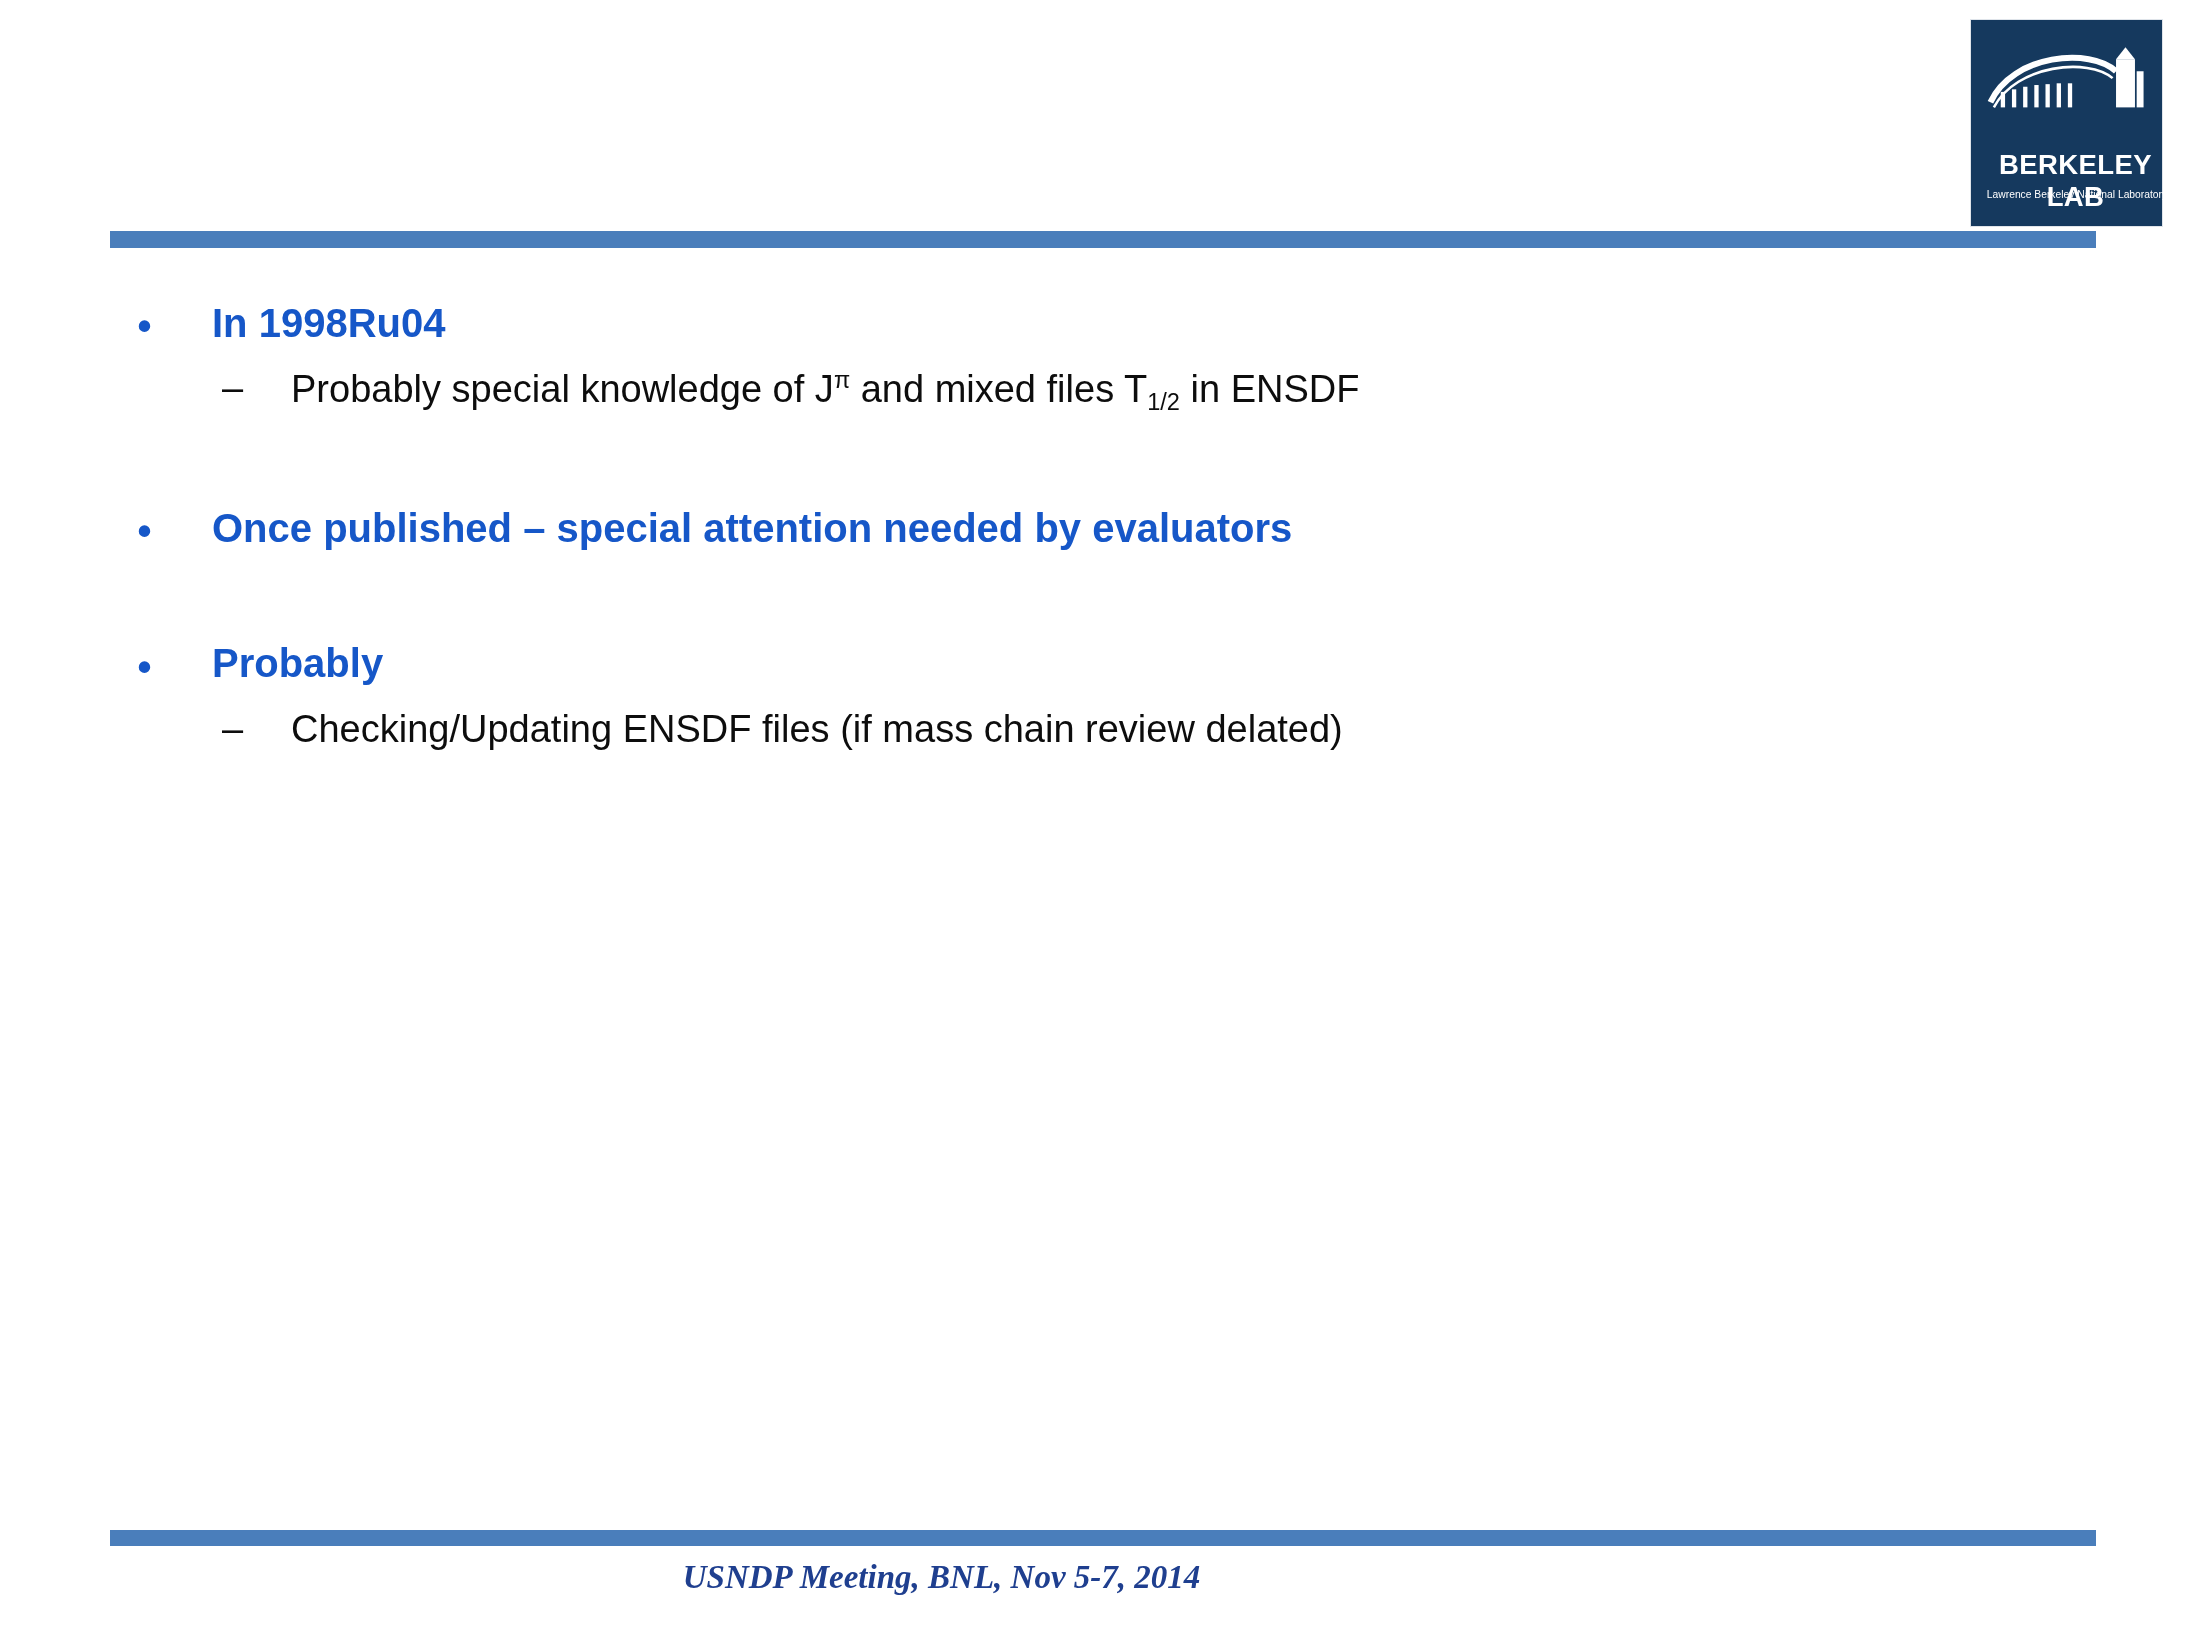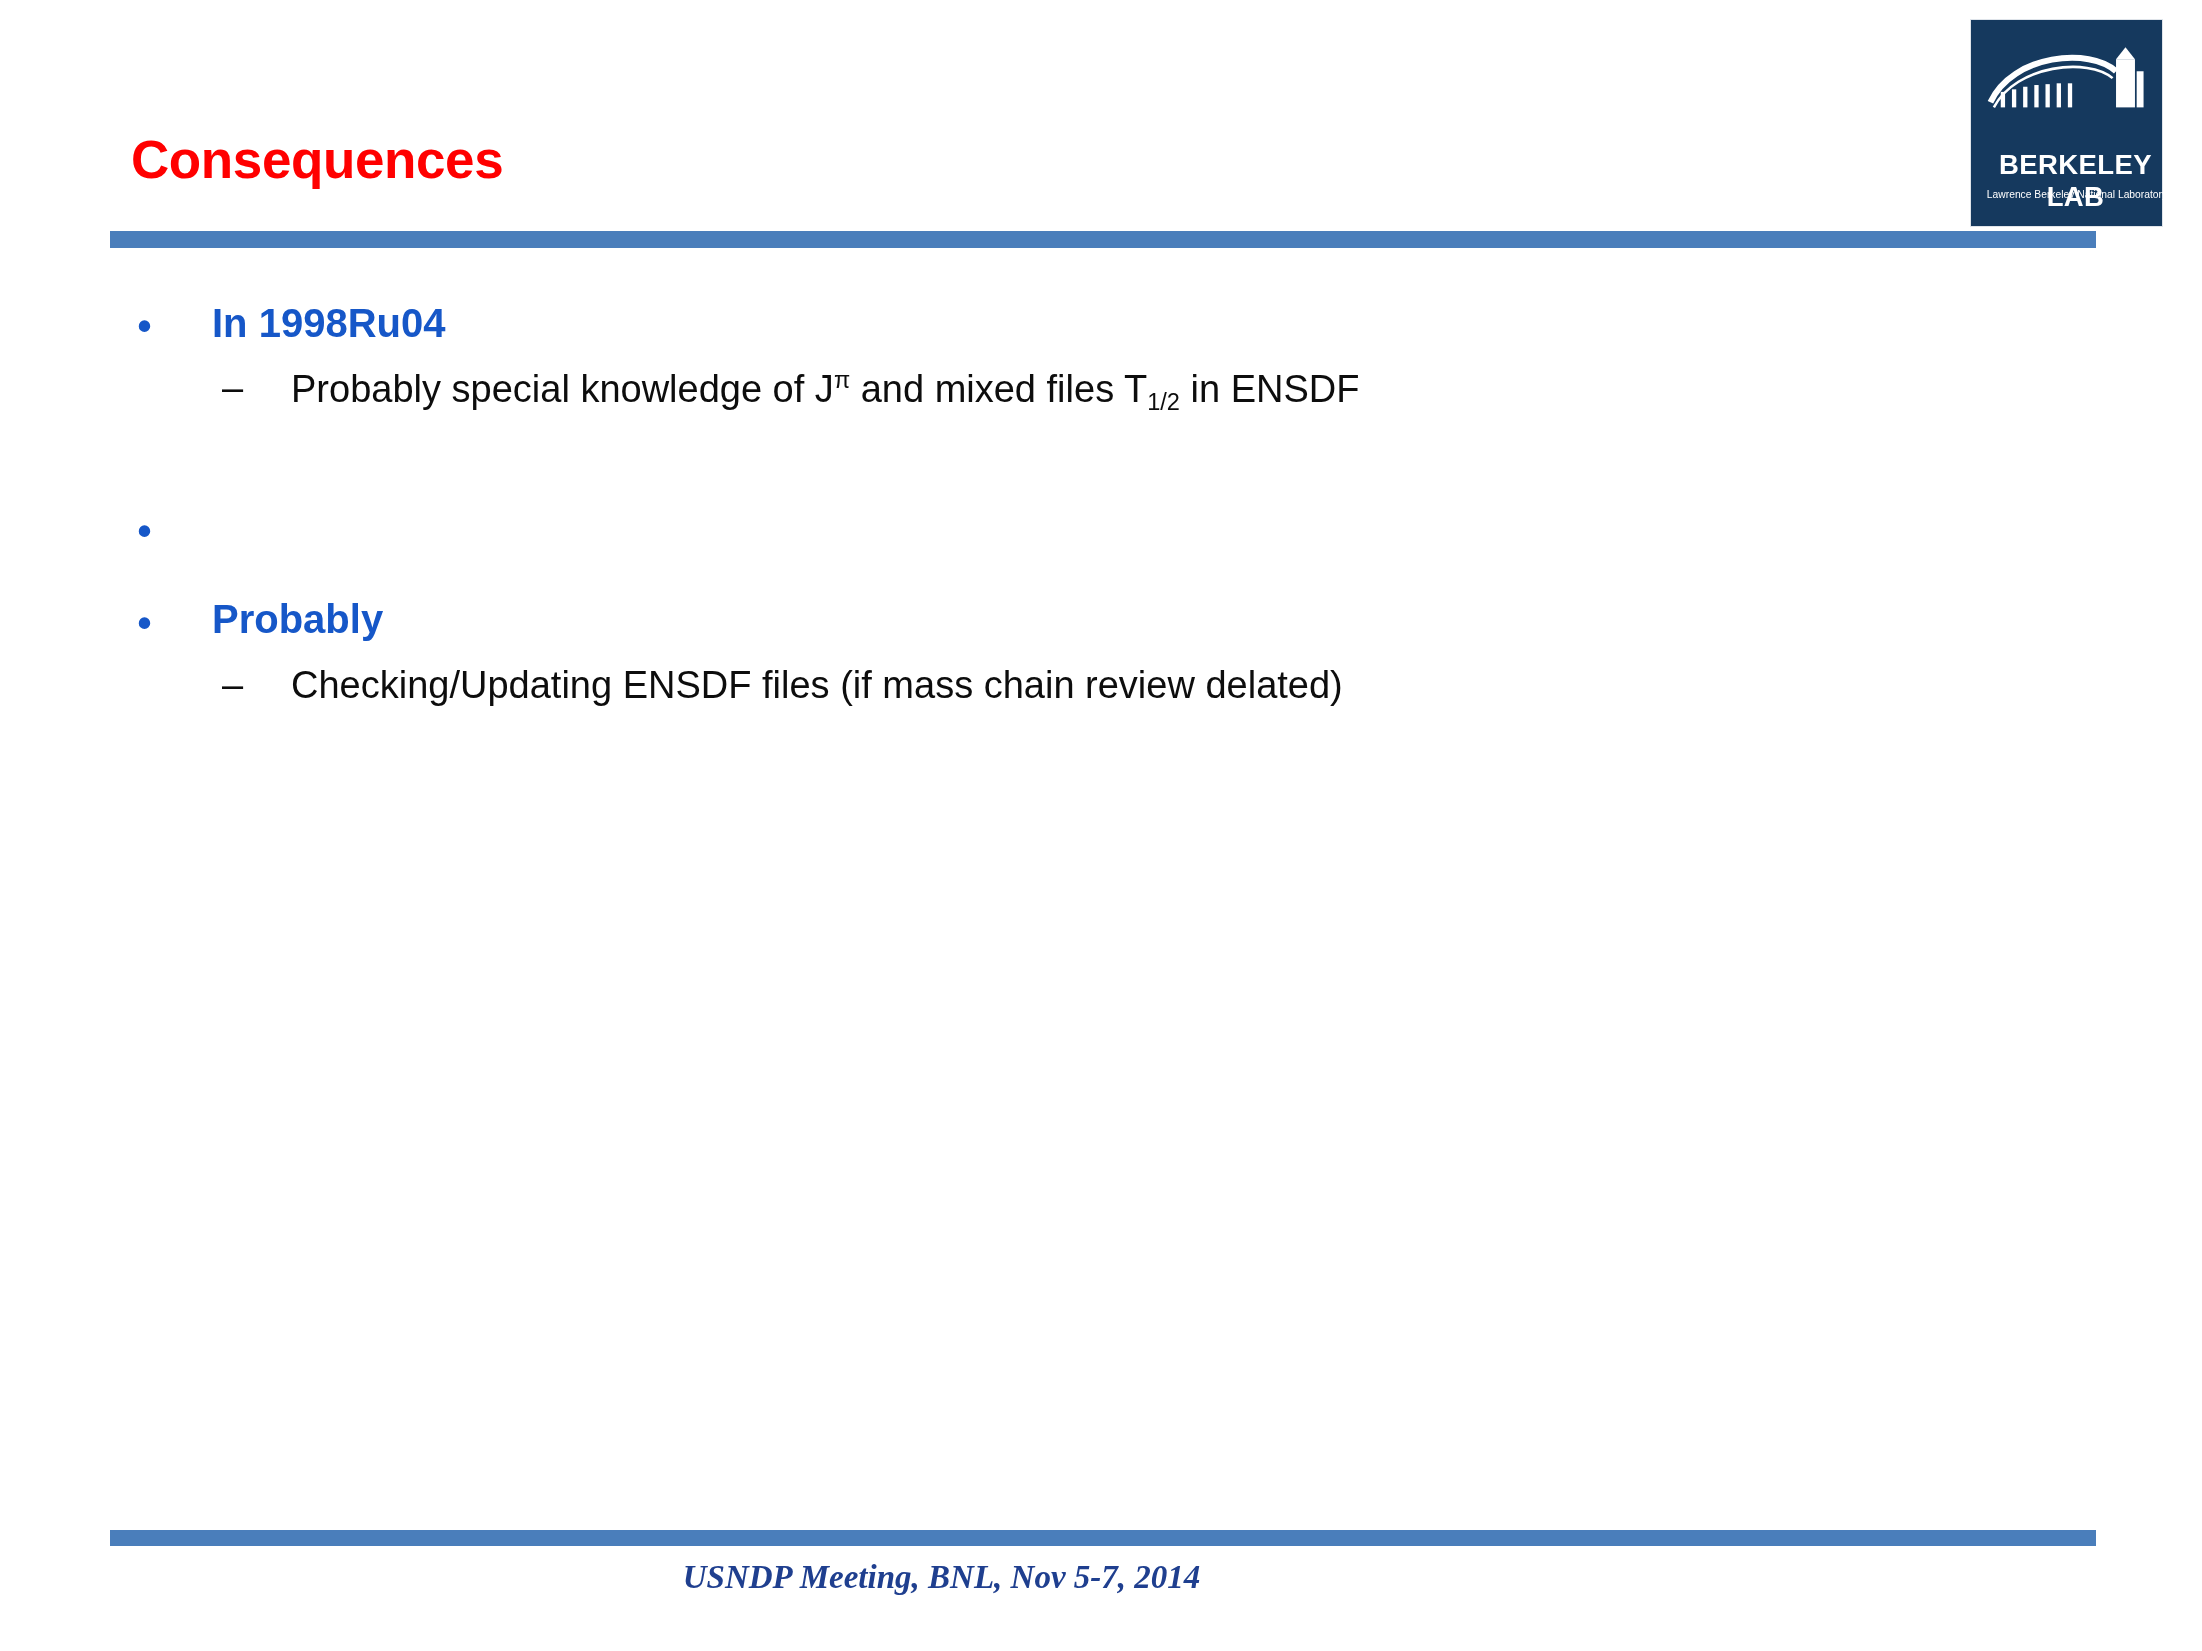--- a/index.html
+++ b/index.html
@@ -182,39 +182,39 @@
       <g fill="#ffffff">
         <rect x="150" y="20" width="22" height="56"></rect>
         <rect x="174" y="34" width="8" height="42"></rect>
         <polygon points="161,6 172,20 150,20"></polygon>
       </g>
     </svg>
     <div class="logo-name">BERKELEY LAB</div>
     <div class="logo-sub">Lawrence Berkeley National Laboratory</div>
   </div>
 
-  <div class="title">Consequences</div>
   <div class="title-rule"></div>
 
   <div class="body">
 
     <div class="lvl1">
       <span class="dot">•</span>
       <span>In 1998Ru04</span>
     </div>
 
     <div class="lvl2">
       <span class="dash">–</span>
       <span>Probably special knowledge of J</span><sup class="pi">π</sup><span> and mixed files T</span><sub class="half">1/2</sub><span> in  ENSDF</span>
     </div>
 
     <div class="gap"></div>
 
     <div class="lvl1">
       <span class="dot">•</span>
+      <span>Once published – special attention needed by evaluators</span>
     </div>
 
     <div class="gap-sm"></div>
 
     <div class="lvl1">
       <span class="dot">•</span>
       <span>Probably</span>
     </div>
 
     <div class="lvl2">

